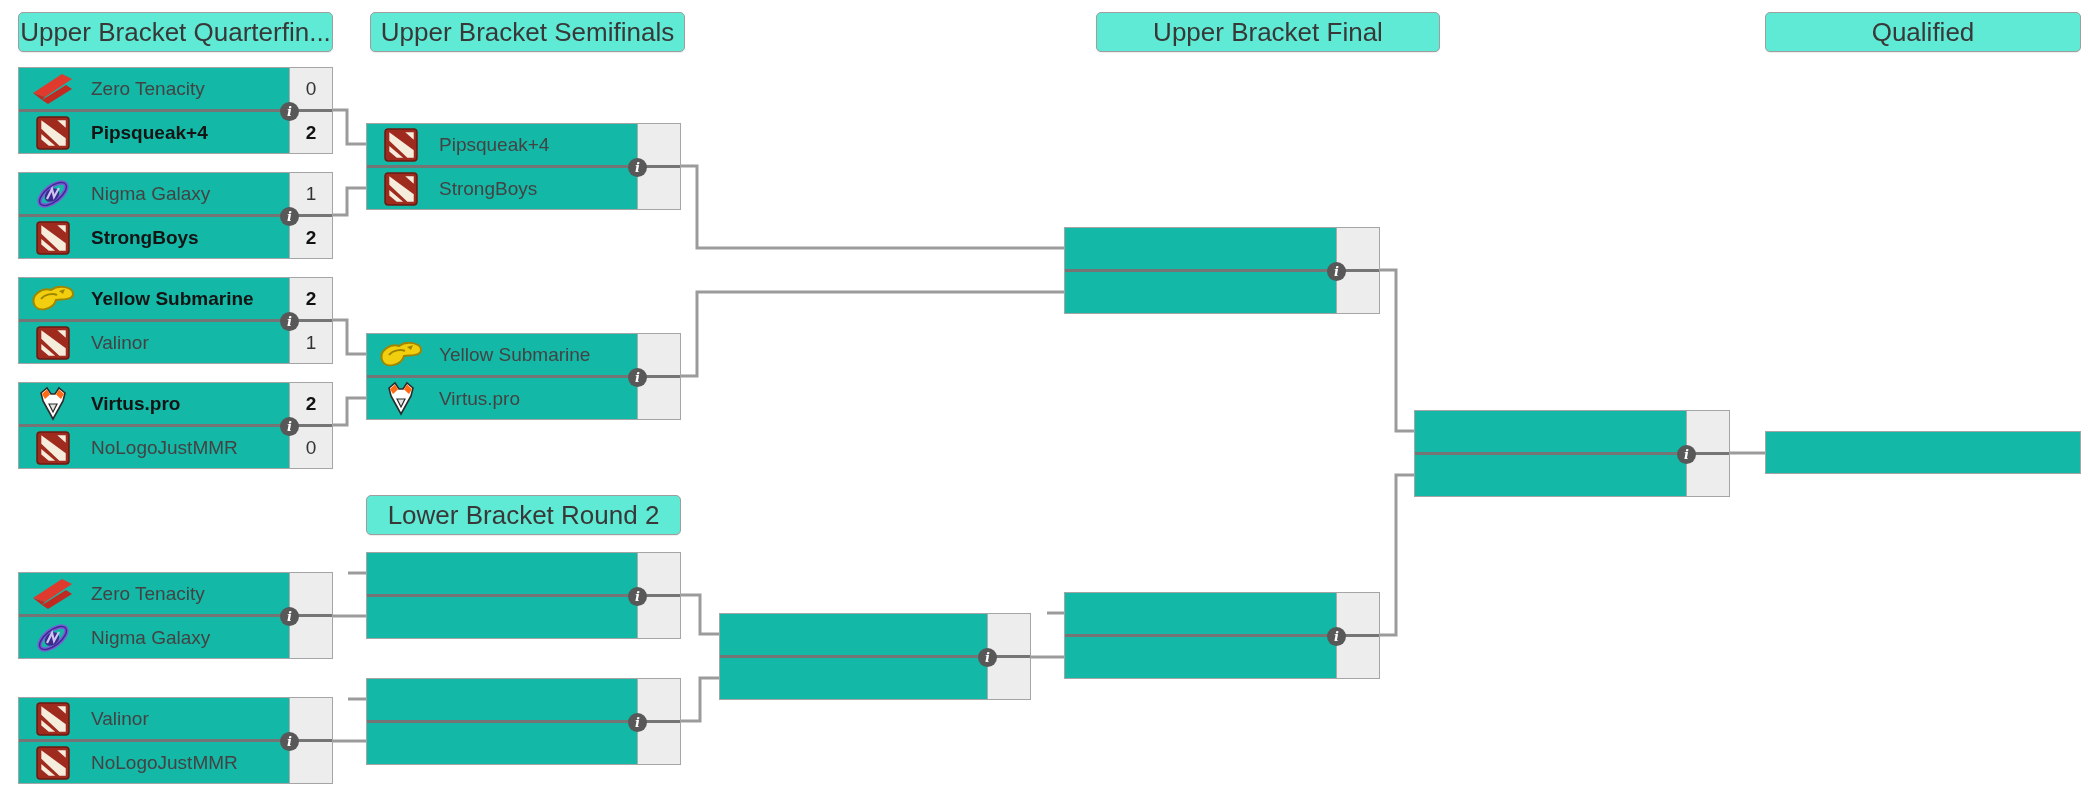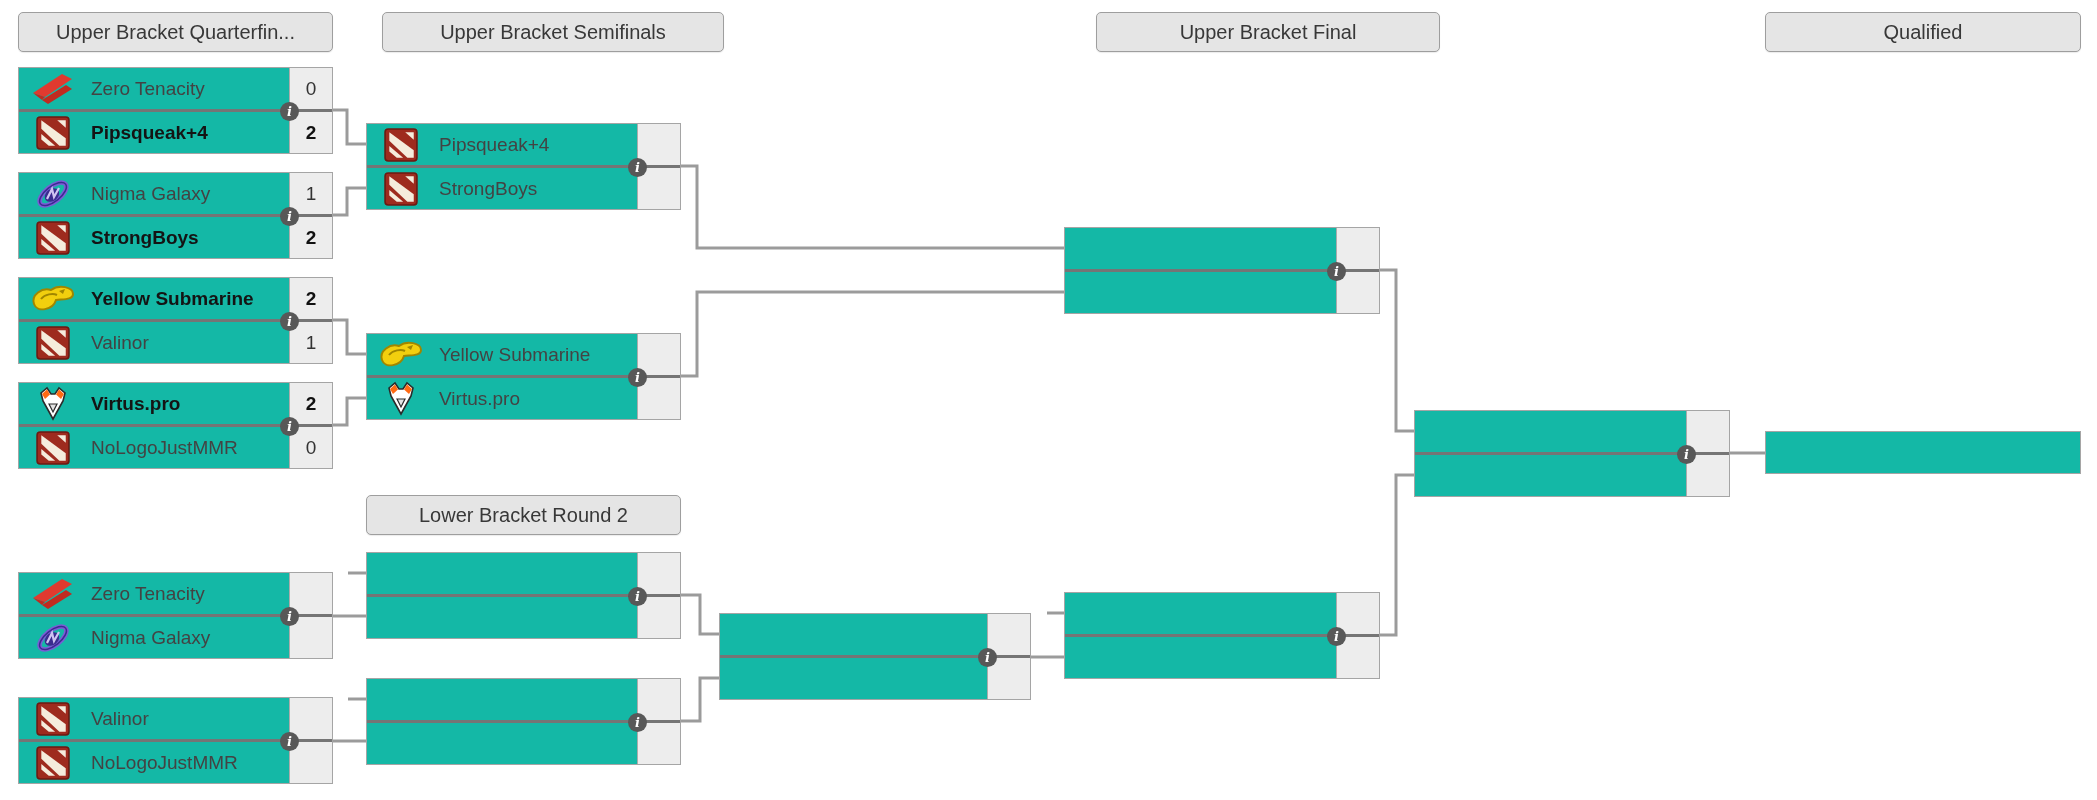--- a/index.html
+++ b/index.html
@@ -6,23 +6,23 @@
   #bracket{
     position:relative;
     width:2097px;height:800px;
     font-family:"Liberation Sans",sans-serif;
     overflow:hidden;
   }
   #connector-layer{position:absolute;left:0;top:0;pointer-events:none;}
   #connector-layer polyline{fill:none;stroke:#9b9b9b;stroke-width:3;}
   .header{
     position:absolute;height:40px;box-sizing:border-box;
-    background:#e5e5e5;border:1px solid #9e9e9e;border-radius:5px;
+    background:#5eead4;border:1px solid #9e9e9e;border-radius:5px;
     display:flex;align-items:center;justify-content:center;
-    font-size:20px;color:#383838;white-space:nowrap;overflow:hidden;
+    font-size:26px;color:#383838;white-space:nowrap;overflow:hidden;
     box-shadow:0 1px 1px rgba(0,0,0,0.08);
   }
   .match{
     position:absolute;box-sizing:border-box;
     background:#14b8a6;border:1px solid #a5a5a5;
   }
   .row{height:41px;display:flex;align-items:center;position:relative;}
   .row.top{border-bottom:3px solid #757575;}
   .logo{
     flex:0 0 48px;height:38px;margin-left:10px;
@@ -71,21 +71,21 @@
     <polyline points="348,699 366,699"></polyline>
     <polyline points="681,595 700,595 700,634 719,634"></polyline>
     <polyline points="681,721 700,721 700,678 719,678"></polyline>
     <polyline points="1031,657 1064,657"></polyline>
     <polyline points="1047,613 1064,613"></polyline>
     <polyline points="1380,635 1396,635 1396,475 1414,475"></polyline>
   </svg>
 <div class="header" style="left: 18px; top: 12px; width: 315px;">
       <span>Upper Bracket Quarterfin...</span>
     </div>
-    <div class="header" style="left: 382px; top: 12px; width: 342px; align-items: center;">
+    <div class="header" style="left: 370px; top: 12px; width: 315px; align-items: center;">
       <span>Upper Bracket Semifinals</span>
     </div>
     <div class="header" style="left: 1096px; top: 12px; width: 344px;">
       <span>Upper Bracket Final</span>
     </div>
     <div class="header" style="left: 1765px; top: 12px; width: 316px;">
       <span>Qualified</span>
     </div>
     <div class="header" style="left: 366px; top: 495px; width: 315px; text-align: center;">
       <span>Lower Bracket Round 2</span>

